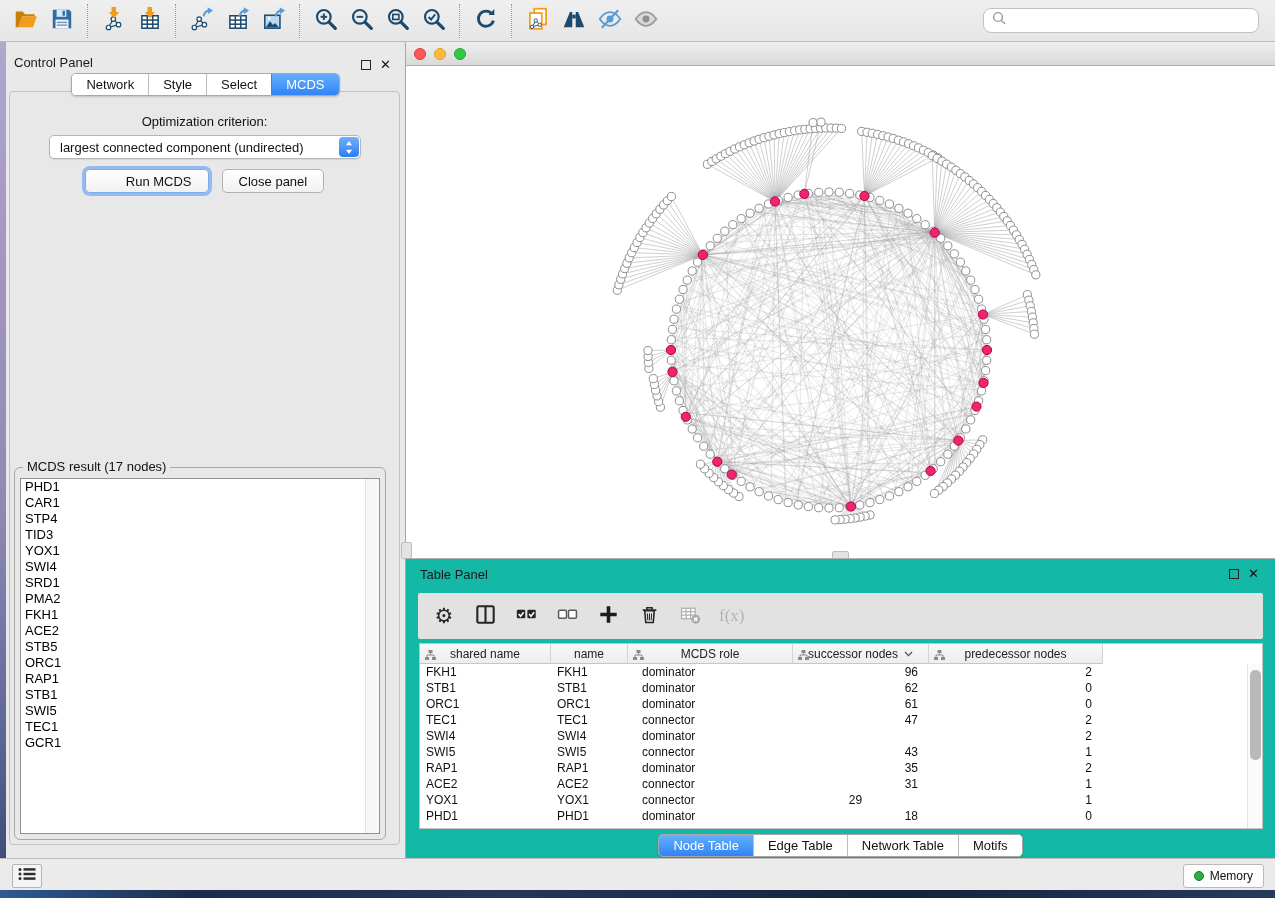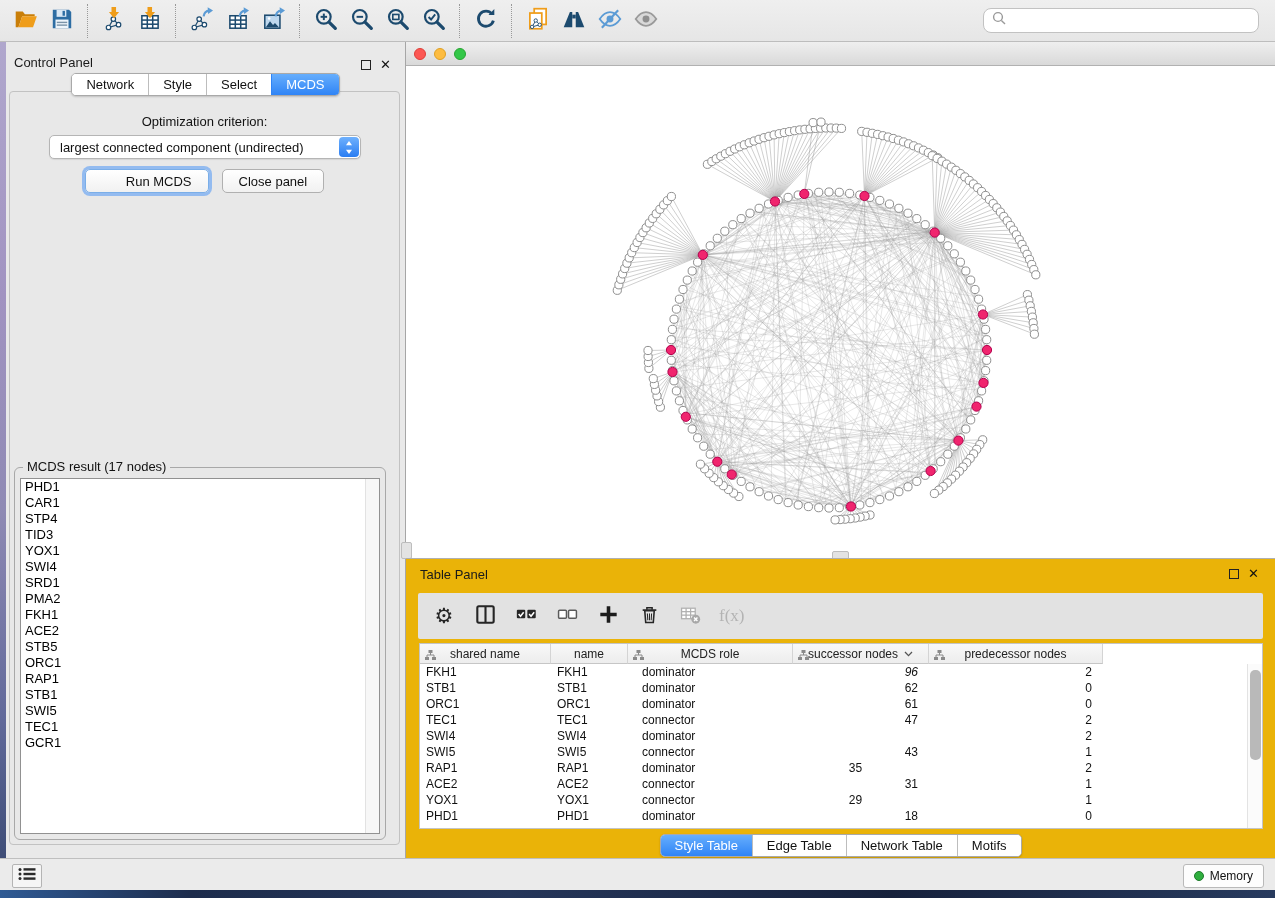--- a/index.html
+++ b/index.html
@@ -63,21 +63,21 @@
   .tl.red{background:#fc5753;border:1px solid #df3e38;}
   .tl.yellow{background:#fdbc40;border:1px solid #dfa023;}
   .tl.green{background:#33c748;border:1px solid #27a532;}
   .net-title{position:absolute;left:0;right:0;top:4px;text-align:center;font-size:13px;color:#3a3a3a;margin-top:22px;}
   .net-canvas{position:absolute;left:0;top:24px;width:869px;height:492px;background:#fff;}
   .split-handle-v{position:absolute;left:-5px;top:500px;width:9px;height:15px;background:#e3e3e3;
     border:1px solid #bdbdbd;border-radius:2px;}
   .split-handle-h{position:absolute;left:426px;bottom:-4px;width:15px;height:9px;background:#e3e3e3;
     border:1px solid #bdbdbd;border-radius:2px;}
   
-  .table-panel{position:absolute;left:406px;top:558px;width:869px;height:300px;background:#eab308;
+  .table-panel{position:absolute;left:406px;top:558px;width:869px;height:300px;background:#14b8a6;
     border-top:1px solid #b0b0b0;box-sizing:border-box;}
   .tp-header{position:absolute;left:0;top:0;right:0;height:30px;display:flex;align-items:center;
     justify-content:space-between;padding:0 16px 0 14px;}
   .tp-toolbar{position:absolute;left:12px;right:12px;top:34px;height:46px;background:#e2e2e2;
     border-radius:2px;display:flex;align-items:center;gap:17px;padding-left:14px;}
   .tt-btn{display:flex;align-items:center;justify-content:center;min-width:24px;height:26px;}
   .fx-label{font-family:"Liberation Serif","DejaVu Serif",serif;font-size:17px;color:#b3b3b3;}
   .tbl{position:absolute;left:13px;top:84px;width:844px;height:186px;background:#fff;
     border:1px solid #c4c4c4;box-sizing:border-box;overflow:hidden;}
   .tbl-header{position:absolute;left:0;top:0;height:20px;display:flex;}
@@ -1292,21 +1292,21 @@
                 <rect x="7" y="7" width="4" height="3" fill="#8a8a8a"></rect>
               </svg></span>
             <span>predecessor nodes</span>
           </div>
         </div>
       <div class="tbl-body" id="tbl-body">
           <div class="tr">
             <div class="td" style="width: 131px; text-align: left; padding: 0px 0px 0px 6px;">FKH1</div>
             <div class="td" style="width: 77px; text-align: left; padding: 0px 0px 0px 6px;">FKH1</div>
             <div class="td" style="width: 165px; text-align: left; padding: 0px 0px 0px 14px;">dominator</div>
-            <div class="td" style="width: 136px; text-align: right; padding: 0px 11px 0px 0px; font-style: italic;">96</div>
+            <div class="td" style="width: 136px; text-align: right; padding: 0px 11px 0px 0px;">96</div>
             <div class="td" style="width: 174px; text-align: right; padding: 0px 11px 0px 0px;">2</div>
           </div>
           <div class="tr">
             <div class="td" style="width: 131px; text-align: left; padding: 0px 0px 0px 6px;">STB1</div>
             <div class="td" style="width: 77px; text-align: left; padding: 0px 0px 0px 6px;">STB1</div>
             <div class="td" style="width: 165px; text-align: left; padding: 0px 0px 0px 14px;">dominator</div>
             <div class="td" style="width: 136px; text-align: right; padding: 0px 11px 0px 0px;">62</div>
             <div class="td" style="width: 174px; text-align: right; padding: 0px 11px 0px 0px;">0</div>
           </div>
           <div class="tr">
@@ -1334,21 +1334,21 @@
             <div class="td" style="width: 131px; text-align: left; padding: 0px 0px 0px 6px;">SWI5</div>
             <div class="td" style="width: 77px; text-align: left; padding: 0px 0px 0px 6px;">SWI5</div>
             <div class="td" style="width: 165px; text-align: left; padding: 0px 0px 0px 14px;">connector</div>
             <div class="td" style="width: 136px; text-align: right; padding: 0px 11px 0px 0px;">43</div>
             <div class="td" style="width: 174px; text-align: right; padding: 0px 11px 0px 0px;">1</div>
           </div>
           <div class="tr">
             <div class="td" style="width: 131px; text-align: left; padding: 0px 0px 0px 6px;">RAP1</div>
             <div class="td" style="width: 77px; text-align: left; padding: 0px 0px 0px 6px;">RAP1</div>
             <div class="td" style="width: 165px; text-align: left; padding: 0px 0px 0px 14px;">dominator</div>
-            <div class="td" style="width: 136px; text-align: center; padding: 0px 11px 0px 0px;">35</div>
+            <div class="td" style="width: 136px; text-align: right; padding: 0px 11px 0px 0px;">35</div>
             <div class="td" style="width: 174px; text-align: right; padding: 0px 11px 0px 0px;">2</div>
           </div>
           <div class="tr">
             <div class="td" style="width: 131px; text-align: left; padding: 0px 0px 0px 6px;">ACE2</div>
             <div class="td" style="width: 77px; text-align: left; padding: 0px 0px 0px 6px;">ACE2</div>
             <div class="td" style="width: 165px; text-align: left; padding: 0px 0px 0px 14px;">connector</div>
             <div class="td" style="width: 136px; text-align: right; padding: 0px 11px 0px 0px;">31</div>
             <div class="td" style="width: 174px; text-align: right; padding: 0px 11px 0px 0px;">1</div>
           </div>
           <div class="tr">
@@ -1365,21 +1365,21 @@
             <div class="td" style="width: 136px; text-align: right; padding: 0px 11px 0px 0px;">18</div>
             <div class="td" style="width: 174px; text-align: right; padding: 0px 11px 0px 0px;">0</div>
           </div>
         </div>
       <div class="tbl-scroll">
           <div class="tbl-thumb"></div>
         </div>
     </div>
     <div class="tp-tabs">
         <span class="seg-group" id="tp-tabs">
-          <span class="seg active">Style Table</span>
+          <span class="seg active">Node Table</span>
           <span class="seg">Edge Table</span>
           <span class="seg">Network Table</span>
           <span class="seg">Motifs</span>
         </span>
       </div>
   </div>
 
   <div class="status-bar">
     <div class="sb-left-btn">
       <span>

